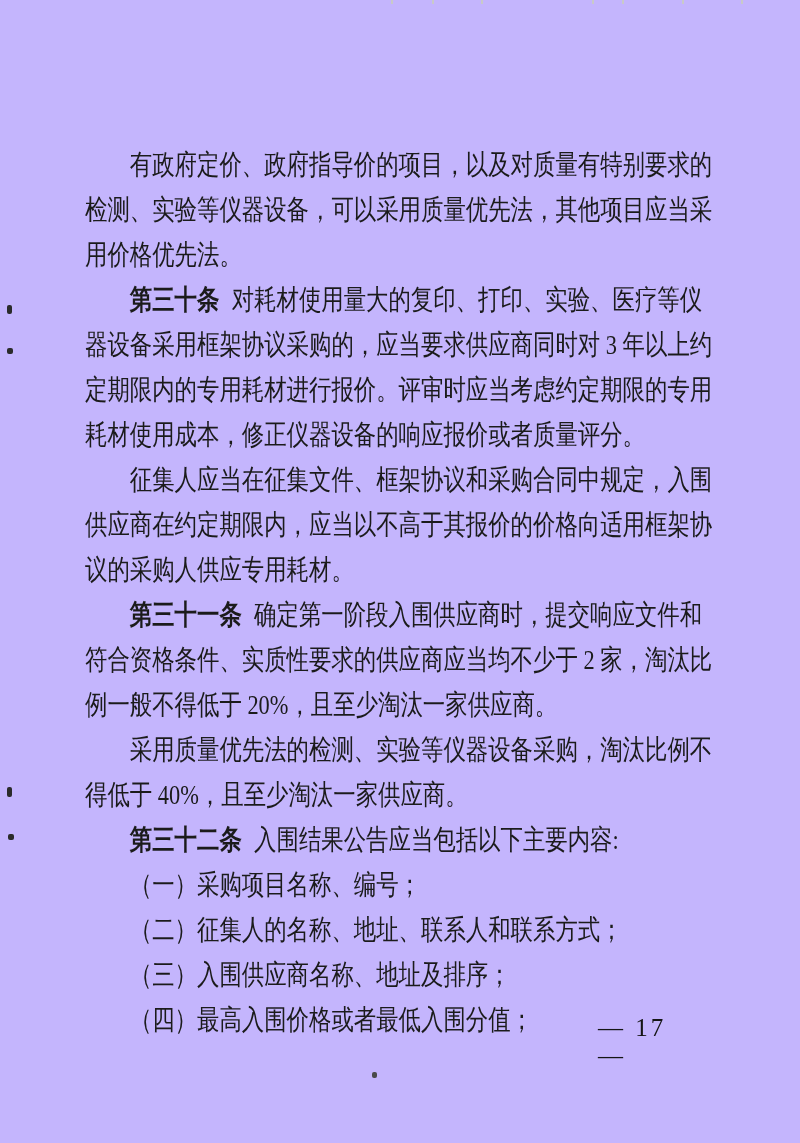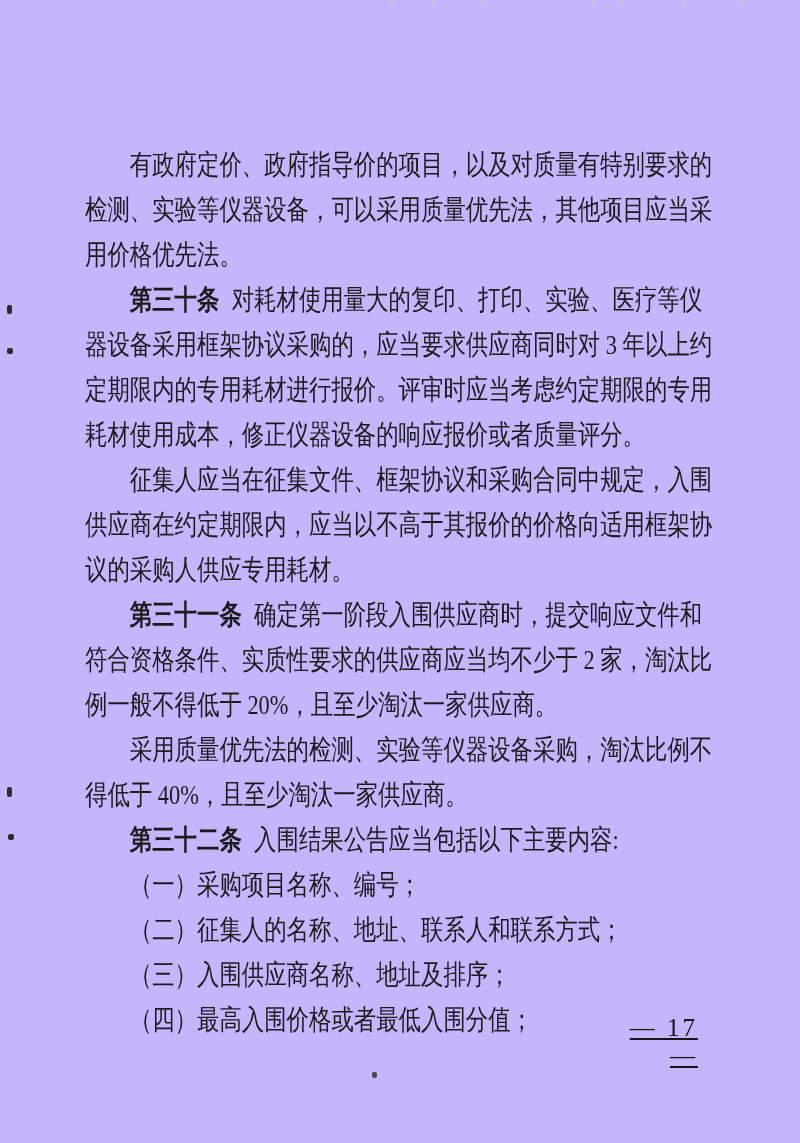--- a/index.html
+++ b/index.html
@@ -30,25 +30,24 @@
   .indent { text-indent: 2em; }
   .lead {
     font-weight: bold;
     margin-right: 0.55em;
   }
   .pagenum {
     position: absolute;
     left: 598px;
     top: 1014px;
     width: 100px;
-    text-align: right;
+    text-align: left;
     font-size: 25px;
     letter-spacing: 3px;
     color: #151515;
-    text-decoration: underline;
   }
   
   .speck { position: absolute; background: #2b2b2b; border-radius: 2px; }
   .speck.s1 { left: 7px;  top: 305px;  width: 5px; height: 9px; }
   .speck.s2 { left: 7px;  top: 348px;  width: 6px; height: 6px; }
   .speck.s3 { left: 7px;  top: 787px;  width: 5px; height: 10px; }
   .speck.s4 { left: 8px;  top: 834px;  width: 6px; height: 6px; }
   .speck.s5 { left: 372px; top: 1072px; width: 5px; height: 6px; background: #4a4a4a; }
   .tick { position: absolute; top: 0; width: 2px; height: 4px; background: #c9c9c9; }
   .tick.t1 { left: 391px; } .tick.t2 { left: 432px; } .tick.t3 { left: 481px; }

